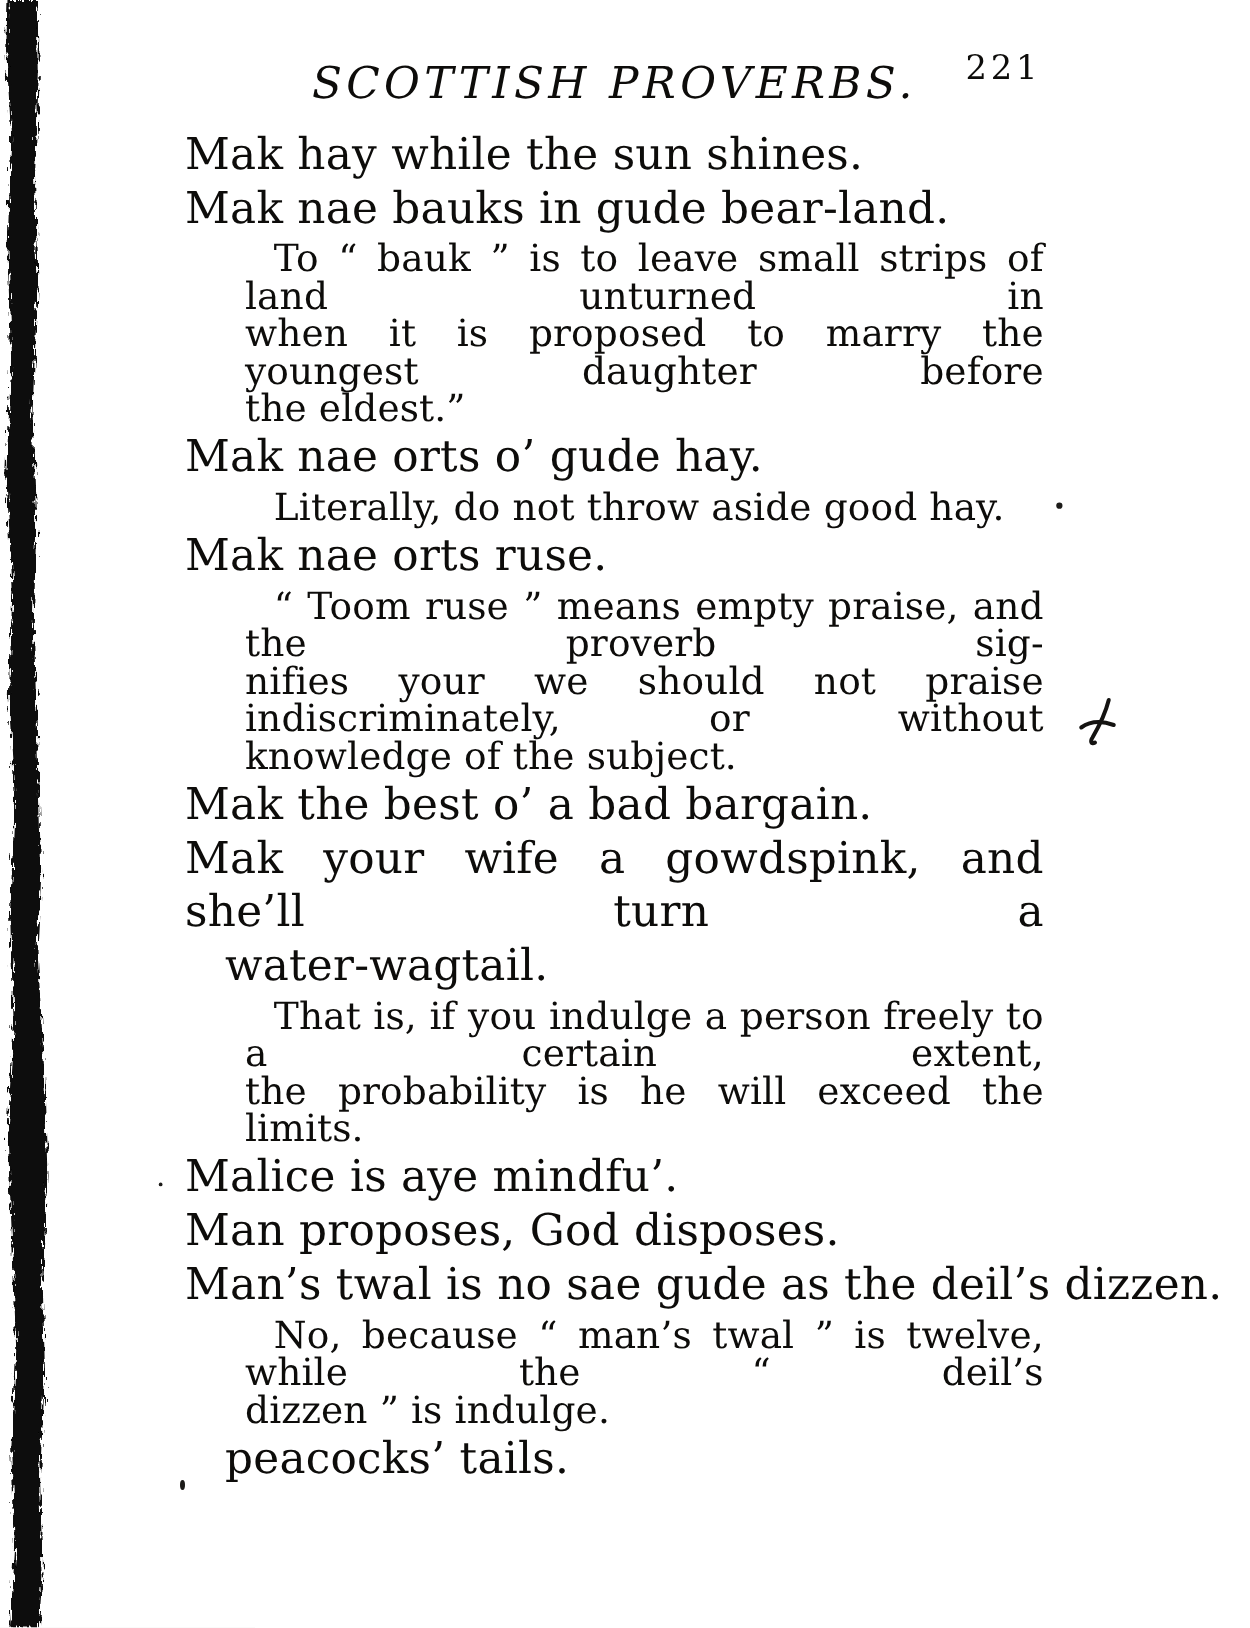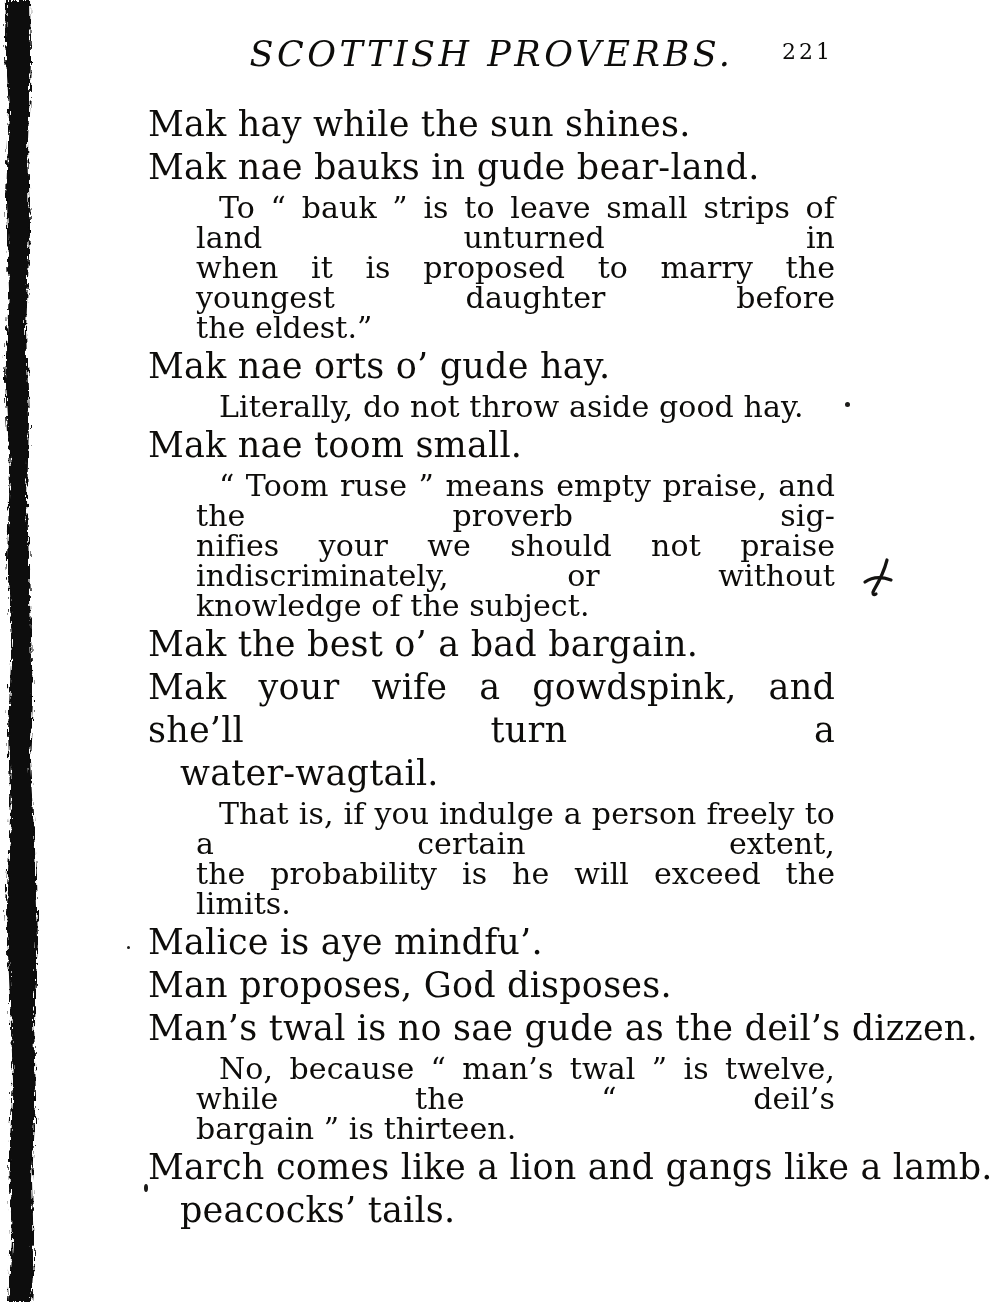--- a/index.html
+++ b/index.html
@@ -6,26 +6,26 @@
   body{width:1000px;height:1302px;background:#f2f2f2;}
   .page{
     position:relative;width:1000px;height:1302px;background:#ffffff;
     overflow:hidden;color:#0d0c0a;
     font-family:"DejaVu Serif","Liberation Serif",serif;
   }
   .gutter{position:absolute;left:0;top:0;width:60px;height:1302px;}
   .content{position:absolute;left:148px;top:34px;width:687px;}
   .header-row{position:relative;height:46px;}
   .running-title{
-    position:absolute;left:50%;transform:translateX(-50%);top:0;
+    position:absolute;left:50%;transform:translateX(-50%);top:13px;
     font-style:italic;font-size:35px;letter-spacing:0.10em;white-space:nowrap;
     font-weight:500;
   }
   .page-number{
-    position:absolute;right:2px;top:5px;font-size:22px;letter-spacing:3px;
+    position:absolute;right:2px;top:5px;font-size:27px;letter-spacing:3px;
     font-weight:500;
   }
   .proverb-list{margin-top:23px;}
   .entry{margin:0;}
   .p-line{
     font-size:35px;line-height:43px;white-space:nowrap;
     letter-spacing:0.2px;
   }
   .p-line.justify{white-space:normal;text-align:justify;text-align-last:justify;}
   .p-line.cont{padding-left:32px;}
@@ -77,21 +77,21 @@
             <div class="n-line">the eldest.”</div>
           </div>
         </div>
         <div class="entry">
           <div class="p-line">Mak nae orts o’ gude hay.</div>
           <div class="note">
             <div class="n-line first">Literally, do not throw aside good hay.</div>
           </div>
         </div>
         <div class="entry">
-          <div class="p-line">Mak nae toom small.</div>
+          <div class="p-line">Mak nae orts ruse.</div>
           <div class="note">
             <div class="n-line first justify">“ Toom ruse ” means empty praise, and the proverb sig-</div>
             <div class="n-line justify">nifies your we should not praise indiscriminately, or without</div>
             <div class="n-line">knowledge of the subject.</div>
           </div>
         </div>
         <div class="entry">
           <div class="p-line">Mak the best o’ a bad bargain.</div>
         </div>
         <div class="entry">
@@ -105,25 +105,22 @@
         <div class="entry">
           <div class="p-line">Malice is aye mindfu’.</div>
         </div>
         <div class="entry">
           <div class="p-line">Man proposes, God disposes.</div>
         </div>
         <div class="entry">
           <div class="p-line">Man’s twal is no sae gude as the deil’s dizzen.</div>
           <div class="note">
             <div class="n-line first justify">No, because “ man’s twal ” is twelve, while the “ deil’s</div>
-            <div class="n-line">bargain ” is thirteen.</div>
+            <div class="n-line">dizzen ” is indulge.</div>
           </div>
-        </div>
-        <div class="entry">
-          <div class="p-line">March comes like a lion and gangs like a lamb.</div>
         </div>
         <div class="entry">
           <div class="p-line cont">peacocks’ tails.</div>
         </div>
       </div>
   </div>
 
   <svg class="hand-mark" viewBox="0 0 40 48" aria-hidden="true">
     <path d="M27,4 C25,12 21,22 14,34 C12,37 13,40 16,38" fill="none" stroke="#141311" stroke-width="3.2" stroke-linecap="round"></path>
     <path d="M5,26 C12,21 20,20 31,24" fill="none" stroke="#141311" stroke-width="3.2" stroke-linecap="round"></path>

